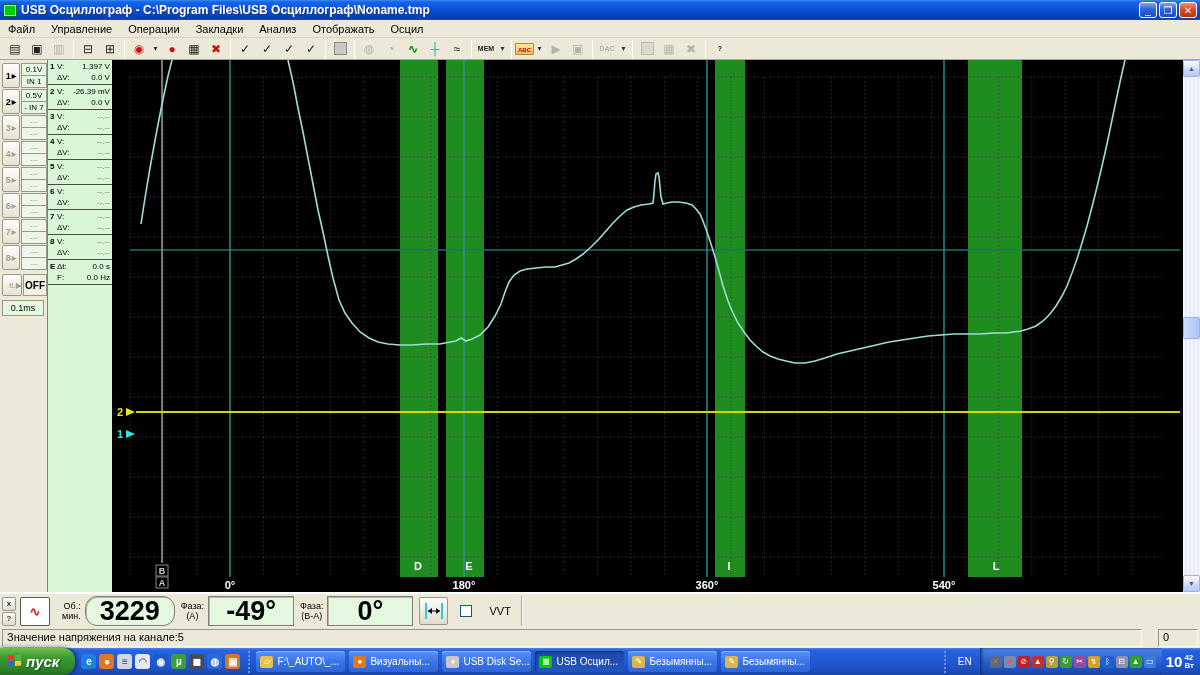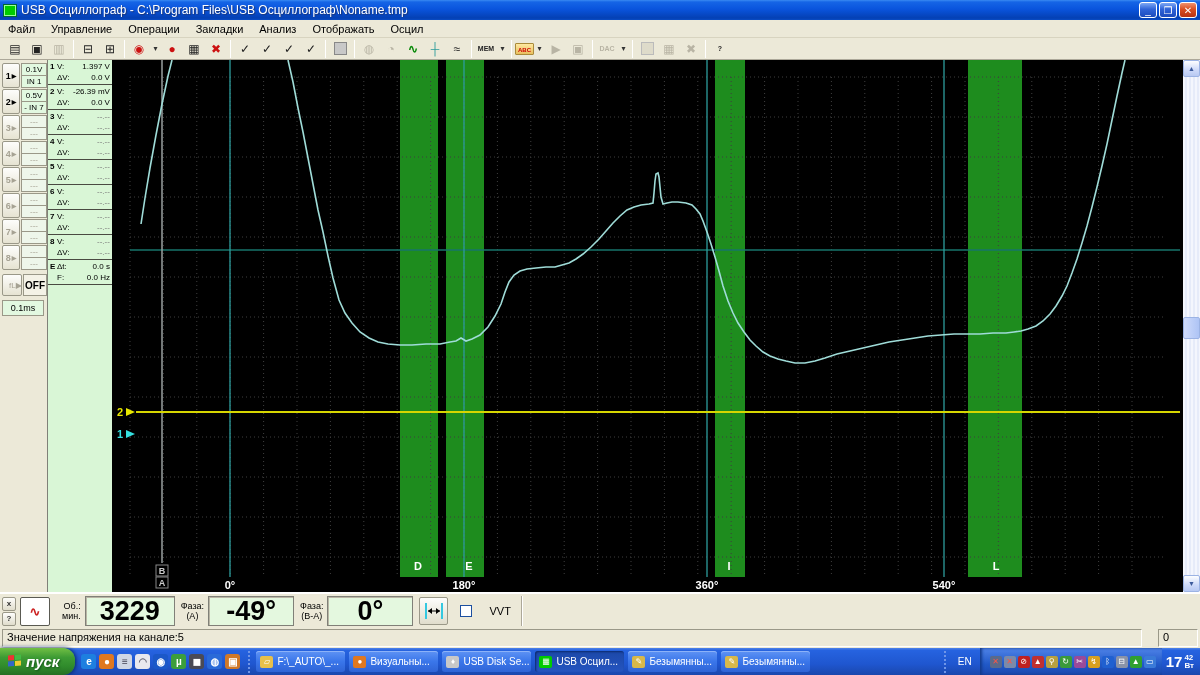--- a/index.html
+++ b/index.html
@@ -4,21 +4,21 @@
 <style>
   html,body{margin:0;padding:0;background:#000;}
   *{box-sizing:border-box;font-family:"Liberation Sans",sans-serif;}
   #app{position:relative;width:1200px;height:675px;overflow:hidden;background:#ece9d8;}
 
   
   .titlebar{height:20px;display:flex;align-items:center;padding:0 3px;
     background:linear-gradient(180deg,#3a8af2 0%,#1565e6 10%,#0a54dd 45%,#0440b4 90%,#0a4cc4 100%);}
   .title-icon{width:14px;height:13px;margin-right:4px;background:#0c0;border:1px solid #063;
     box-shadow:inset 0 0 0 1px #9f9;flex:0 0 auto;}
-  .title-text{color:#fff;font-weight:normal;font-size:12px;white-space:nowrap;overflow:hidden;
+  .title-text{color:#fff;font-weight:bold;font-size:12px;white-space:nowrap;overflow:hidden;
     text-shadow:1px 1px 1px #1c3675;flex:1;}
   .winbtn{width:18px;height:16px;margin-left:2px;border-radius:3px;color:#fff;font-size:10px;line-height:15px;
     text-align:center;border:1px solid #fff;
     background:linear-gradient(180deg,#7da8f5,#2e63d8 45%,#1c4bbd);}
   .winbtn.close{background:linear-gradient(180deg,#f0926f,#da4e21 45%,#b83214);}
 
   
   .menubar{height:18px;display:flex;align-items:center;background:#ece9d8;border-bottom:1px solid #d8d4c0;font-size:11px;}
   .menu-item{padding:8px 8px;color:#000;cursor:default;}
 
@@ -82,21 +82,21 @@
   .bpanel{height:36px;background:#ece9d8;border-top:2px solid #fff;display:flex;align-items:center;padding:2px 2px;}
   .mini-col{display:flex;flex-direction:column;gap:1px;margin-right:4px;}
   .mini-btn{width:14px;height:14px;font-size:8px;font-weight:bold;line-height:12px;text-align:center;
     background:linear-gradient(180deg,#fdfdfb,#e0ddcc);border:1px solid #9a9888;border-radius:2px;color:#333;}
   .tool-btn{width:30px;height:29px;background:#fff;border:1px solid #5a5a52;border-radius:2px;margin-right:6px;
     display:flex;align-items:center;justify-content:center;}
   .gauge-glyph{font-size:13px;color:#c22;font-weight:bold;}
   .ro-label{font-size:9px;line-height:10px;text-align:right;color:#000;margin:0 4px 0 6px;white-space:nowrap;}
   .ro-box{height:30px;background:#e4f8df;border:1px solid #808078;box-shadow:inset 1px 1px 0 #b9b6a6;
     display:flex;align-items:center;justify-content:center;font-weight:bold;color:#000;}
-  .ro-box.rpm{width:90px;font-size:27px;}
+  .ro-box.rpm{width:90px;font-size:27px;border-radius:12px;}
   .ro-box.ph{width:86px;font-size:27px;}
   .sync-btn{width:29px;height:28px;margin:0 6px;background:linear-gradient(180deg,#fdfdfb,#e0ddcc);
     border:1px solid #9a9888;border-radius:2px;display:flex;align-items:center;justify-content:center;}
   .chk{display:flex;align-items:center;gap:17px;font-size:11px;color:#000;margin:0 6px;}
   .chk .box{width:12px;height:12px;background:#fff;border:1px solid #1c4fa0;}
   .bp-sep{width:2px;height:30px;border-left:1px solid #aca899;border-right:1px solid #fff;margin-left:4px;}
 
   
   .statusbar{height:20px;background:#ece9d8;display:flex;align-items:stretch;font-size:11px;color:#000;padding:1px 2px;gap:16px;}
   .st-sec{border:1px solid;border-color:#9a9888 #fff #fff #9a9888;padding:1px 4px;white-space:nowrap;overflow:hidden;}
@@ -572,20 +572,20 @@
         <span class="tray-ic" style="background: rgb(184, 160, 64);">⚲</span>
         <span class="tray-ic" style="background: rgb(58, 154, 58);">↻</span>
         <span class="tray-ic" style="background: rgb(154, 74, 154);">✂</span>
         <span class="tray-ic" style="background: rgb(216, 160, 32);">↯</span>
         <span class="tray-ic" style="background: rgb(32, 96, 208);">ᛒ</span>
         <span class="tray-ic" style="background: rgb(138, 147, 168);">⊟</span>
         <span class="tray-ic" style="background: rgb(48, 160, 48); color: rgb(255, 255, 255);">▲</span>
         <span class="tray-ic" style="background: rgb(58, 122, 216);">▭</span>
       </div>
     <div class="clock">
-      <span class="h">17</span>
+      <span class="h">10</span>
       <span class="mcol">
         <span>42</span>
         <span>Вт</span>
       </span>
     </div>
   </div>
 </div>
 
 </body></html>

